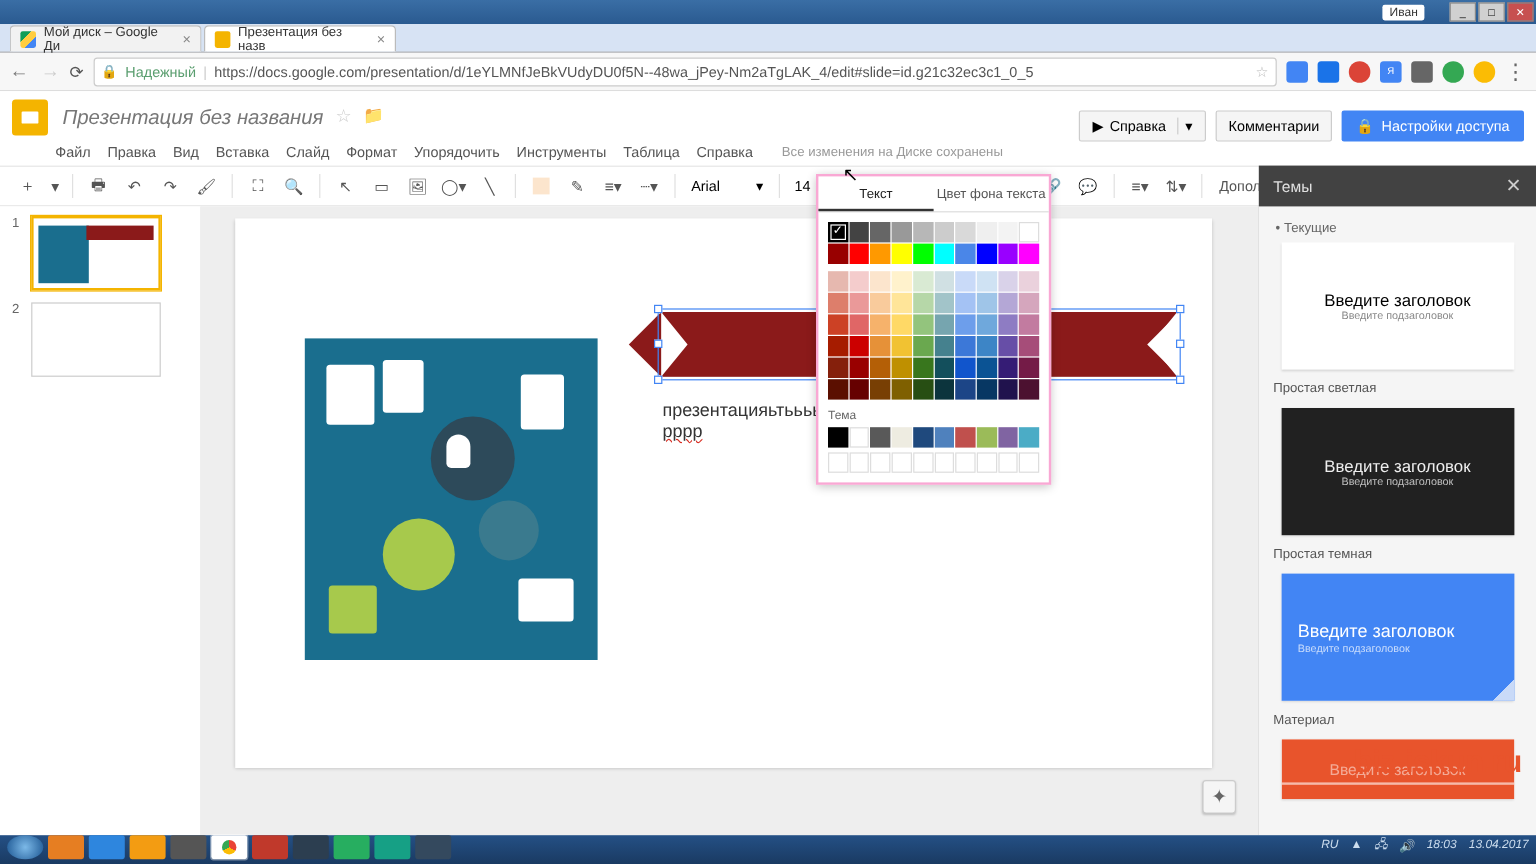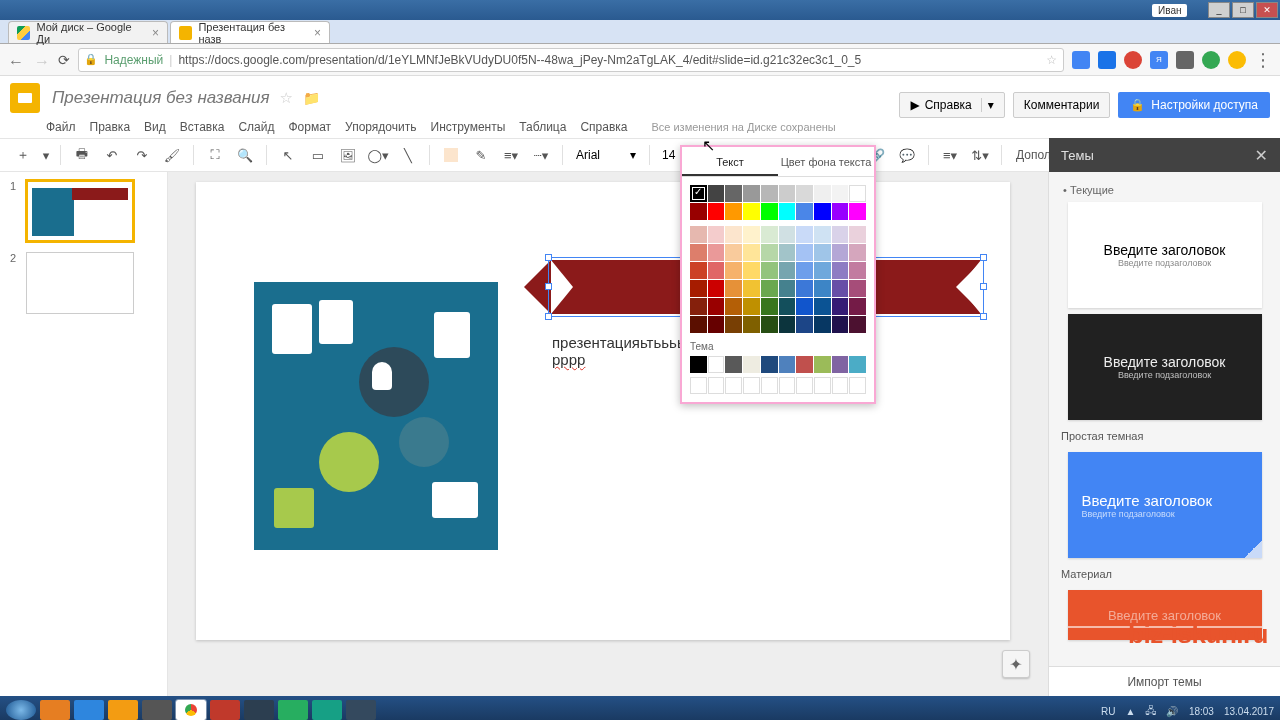--- a/index.html
+++ b/index.html
@@ -27,21 +27,21 @@
   .url-field{ flex:1; height:24px; border:1px solid #ccc; border-radius:3px; background:#fff; display:flex; align-items:center; padding:0 6px; font-size:12px; color:#555; gap:6px;}
   .lock{ color:#5a9e6f; font-size:11px;}
   .ext-icons{ display:flex; gap:8px; align-items:center;}
   .ext-icon{ width:18px; height:18px; border-radius:3px;}
 
   
   .app-header{ height:40px; background:#fff; display:flex; align-items:center; padding:4px 10px 0; border-bottom:0;}
   .slides-logo{ width:30px; height:30px; background:#f4b400; border-radius:3px; display:flex; align-items:center; justify-content:center; margin-right:12px;}
   .slides-logo::after{ content:""; width:14px; height:10px; background:#fff; border-radius:1px;}
   .doc-title-area{ flex:1;}
-  .doc-title-row{ display:flex; align-items:center; gap:10px;}
+  .doc-title-row{ display:flex; gap:10px;}
   .doc-title{ font-size:17px; color:#777; font-style:italic;}
   .star{ color:#ccc; font-size:15px;}
   .folder{ color:#888; font-size:14px;}
   .right-buttons{ display:flex; align-items:center; gap:8px;}
   .email{ font-size:10px; color:#888;}
   .btn-comment,.btn-view{ height:26px; border:1px solid #ccc; background:#f5f5f5; font-size:12px; padding:0 10px; border-radius:2px; display:flex; align-items:center; gap:5px;}
   .btn-share{ height:26px; background:#4285f4; color:#fff; border:none; font-size:12px; padding:0 12px; border-radius:2px; display:flex; align-items:center; gap:6px;}
   .btn-view .drop{ border-left:1px solid #ccc; padding-left:6px; margin-left:4px;}
 
   
@@ -148,21 +148,21 @@
   
   .cursor{ position:absolute; left:702px; top:136px; font-size:16px; color:#000; z-index:60; pointer-events:none;}
 
   
   .present-fab{ position:absolute; right:18px; bottom:18px; width:28px; height:28px; background:#f5f5f5; border:1px solid #ccc; border-radius:3px; box-shadow:0 1px 2px rgba(0,0,0,.2); display:flex; align-items:center; justify-content:center; color:#666;}
 
   
   .watermark{ position:absolute; right:12px; bottom:70px; font-size:26px; font-weight:bold; color:#e8542c; z-index:40; letter-spacing:-0.5px;}
 
   
-  .taskbar{ position:absolute; left:0; right:0; bottom:0; height:24px; background:linear-gradient(#245085,#1a3a62); display:flex; align-items:flex-end; padding:0 6px; gap:4px;}
+  .taskbar{ position:absolute; left:0; right:0; bottom:0; height:24px; background:linear-gradient(#245085,#1a3a62); display:flex; align-items:flex-start; padding:0 6px; gap:4px;font-style:italic;}
   .tb-icon{ width:30px; height:20px; border-radius:2px; display:flex; align-items:center; justify-content:center; font-size:11px; color:#fff;}
   .tb-start{ width:30px; height:20px; background:radial-gradient(circle at 50% 50%, #7cb9e8, #1a5490); border-radius:50%;}
   .tb-right{ margin-left:auto; display:flex; align-items:center; gap:10px; color:#cde; font-size:10px;}
 
 </style>
 </head>
 <body>
 
 <div class="win-title">
   <span class="user-tag">Иван</span>
@@ -382,20 +382,21 @@
       <span class="themes-close">✕</span>
     </div>
     <div class="themes-body">
       <div class="section-label">• <span>Текущие</span></div>
       <div class="theme-card">
         <div class="theme-preview">
           <div class="tt">Введите заголовок</div>
           <div class="ts">Введите подзаголовок</div>
         </div>
       </div>
+      <div class="theme-name">Простая светлая</div>
 
       <div class="theme-card">
         <div class="theme-preview dark">
           <div class="tt">Введите заголовок</div>
           <div class="ts">Введите подзаголовок</div>
         </div>
       </div>
       <div class="theme-name">Простая темная</div>
 
       <div class="theme-card" style="position:relative;">
@@ -407,21 +408,20 @@
       </div>
       <div class="theme-name">Материал</div>
 
       <div class="theme-card" style="height:50px; overflow:hidden;">
         <div class="theme-preview orange" style="height:50px;">
           <div class="tt" style="opacity:.5;">Введите заголовок</div>
           <div class="stripe"></div>
         </div>
       </div>
     </div>
-    <div class="import-btn"><span>Импорт темы</span></div>
   </div>
 </div>
 
 <div class="color-popup">
   <div class="cp-tabs">
     <div class="cp-tab active">Текст</div>
     <div class="cp-tab">Цвет фона текста</div>
   </div>
   <div class="cp-grid" id="cp-main">
       <div class="cp-row">

